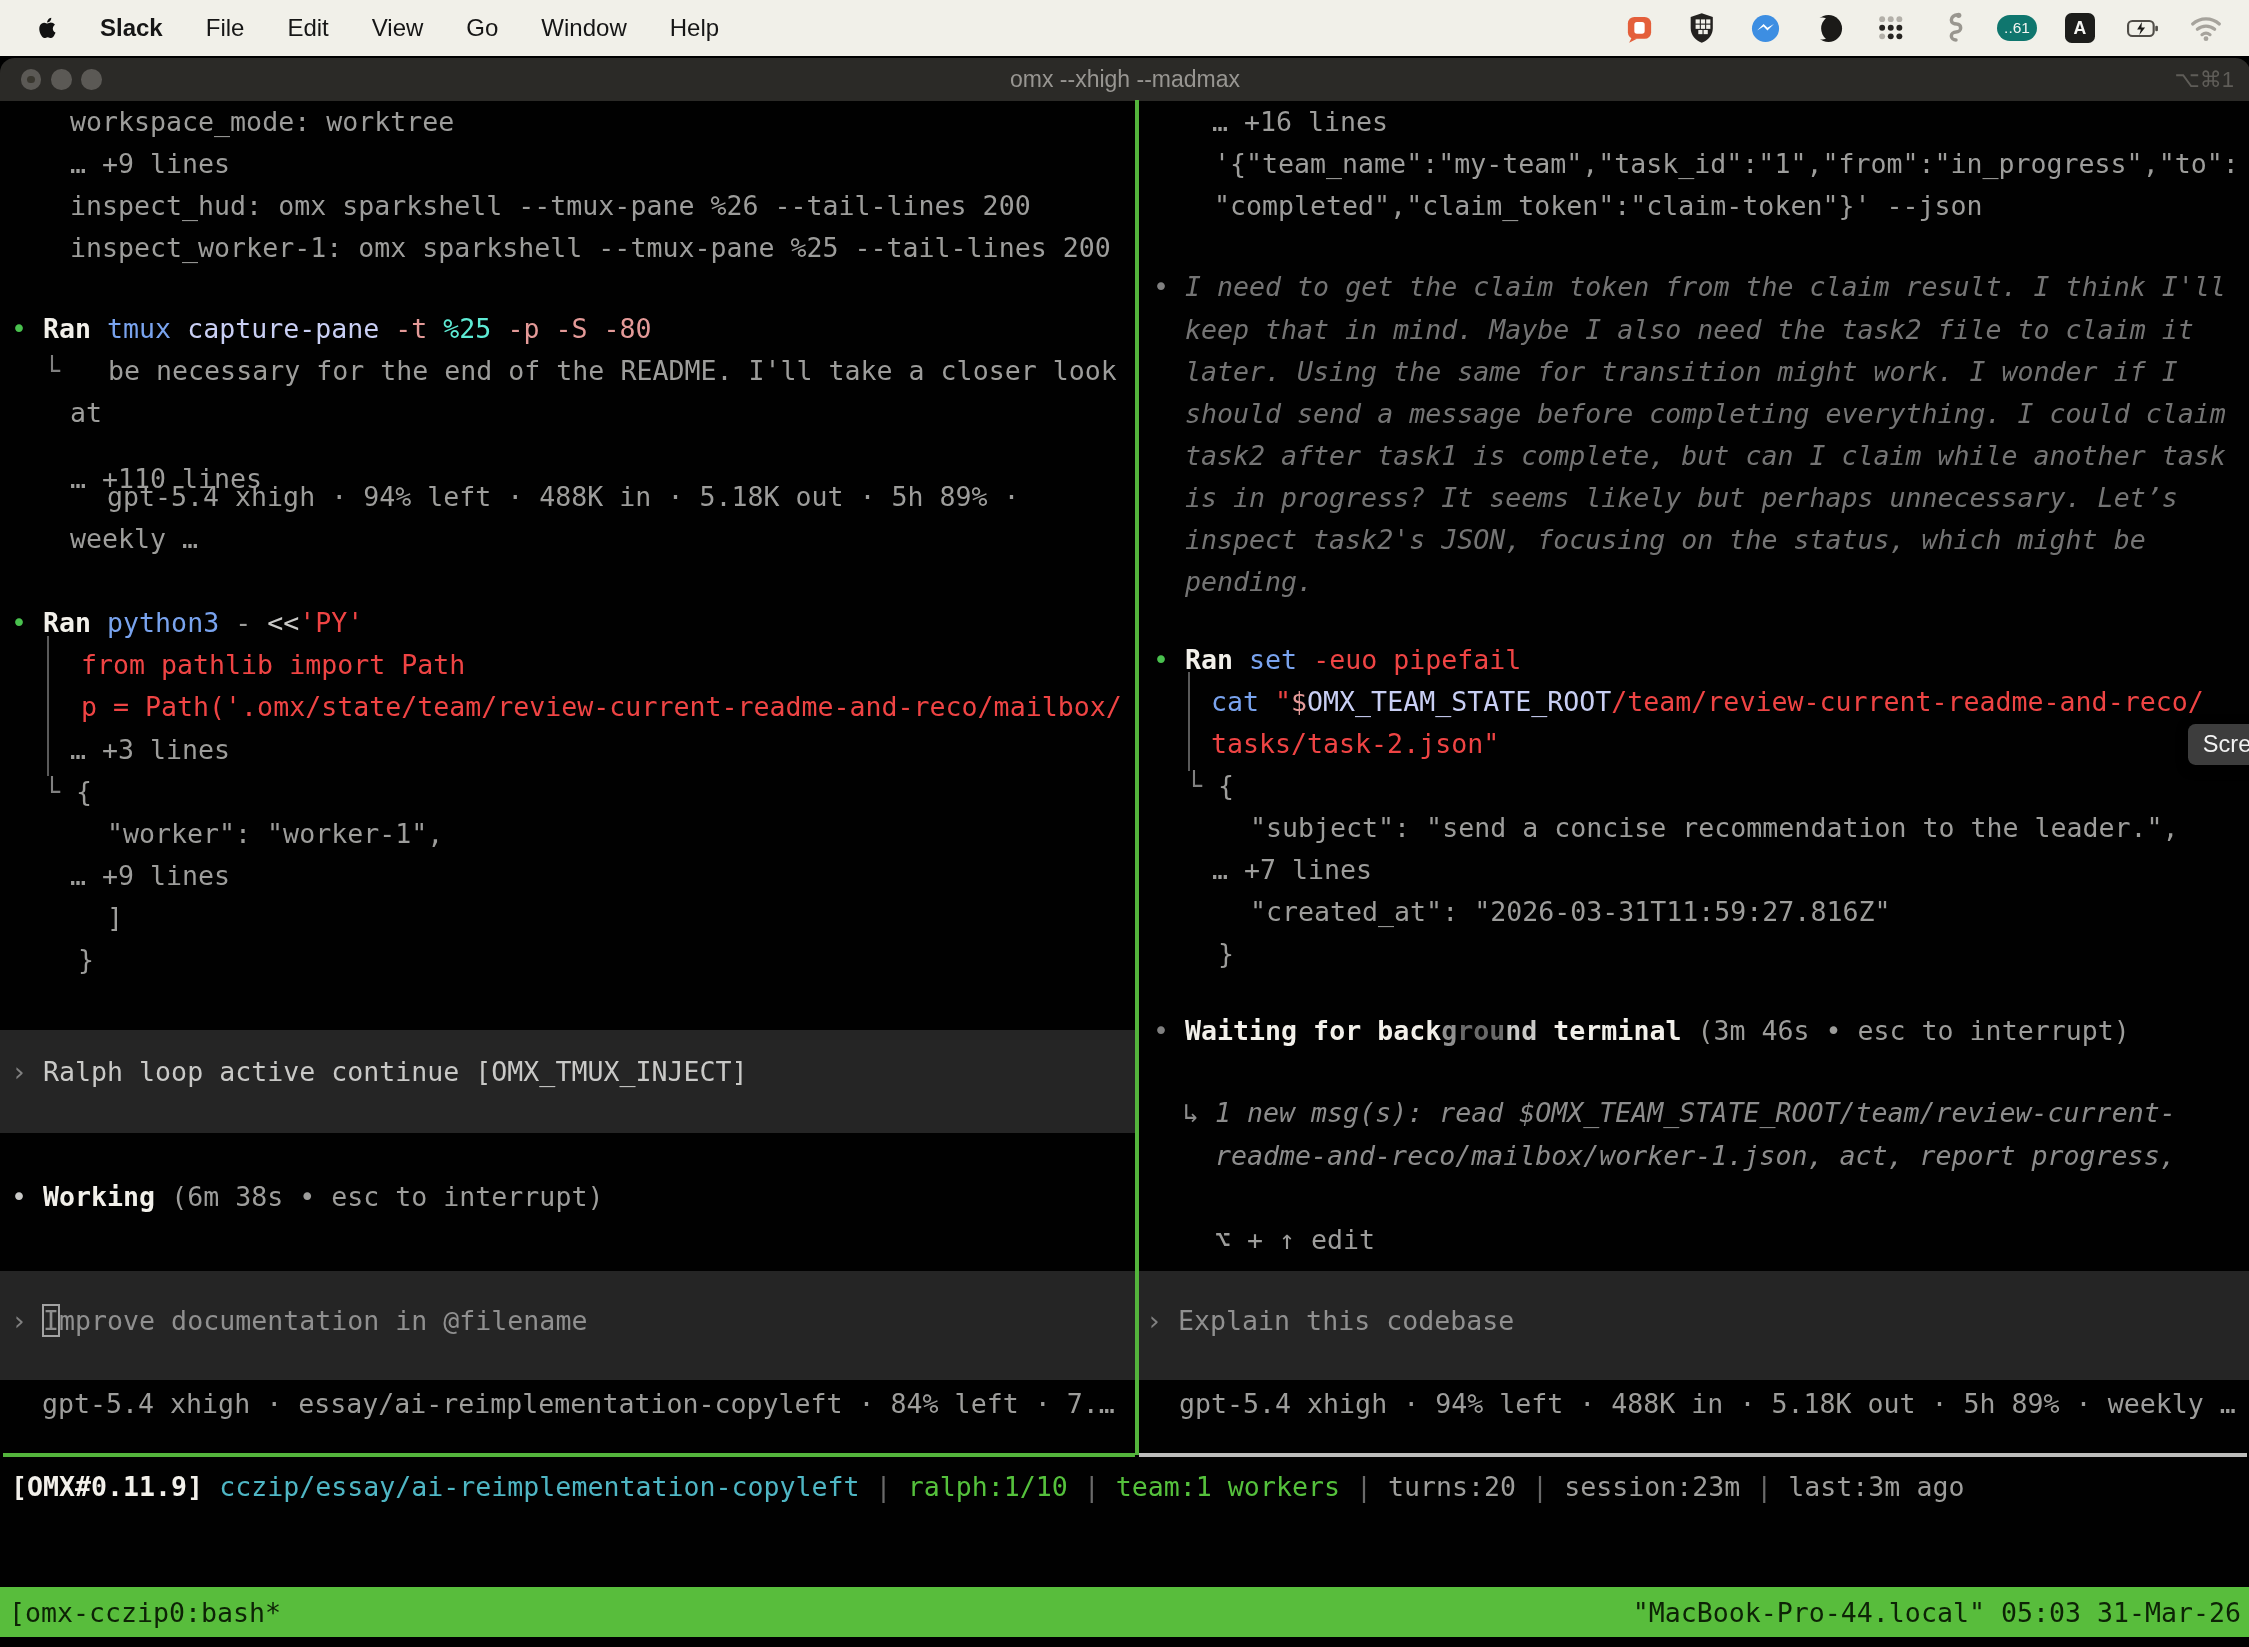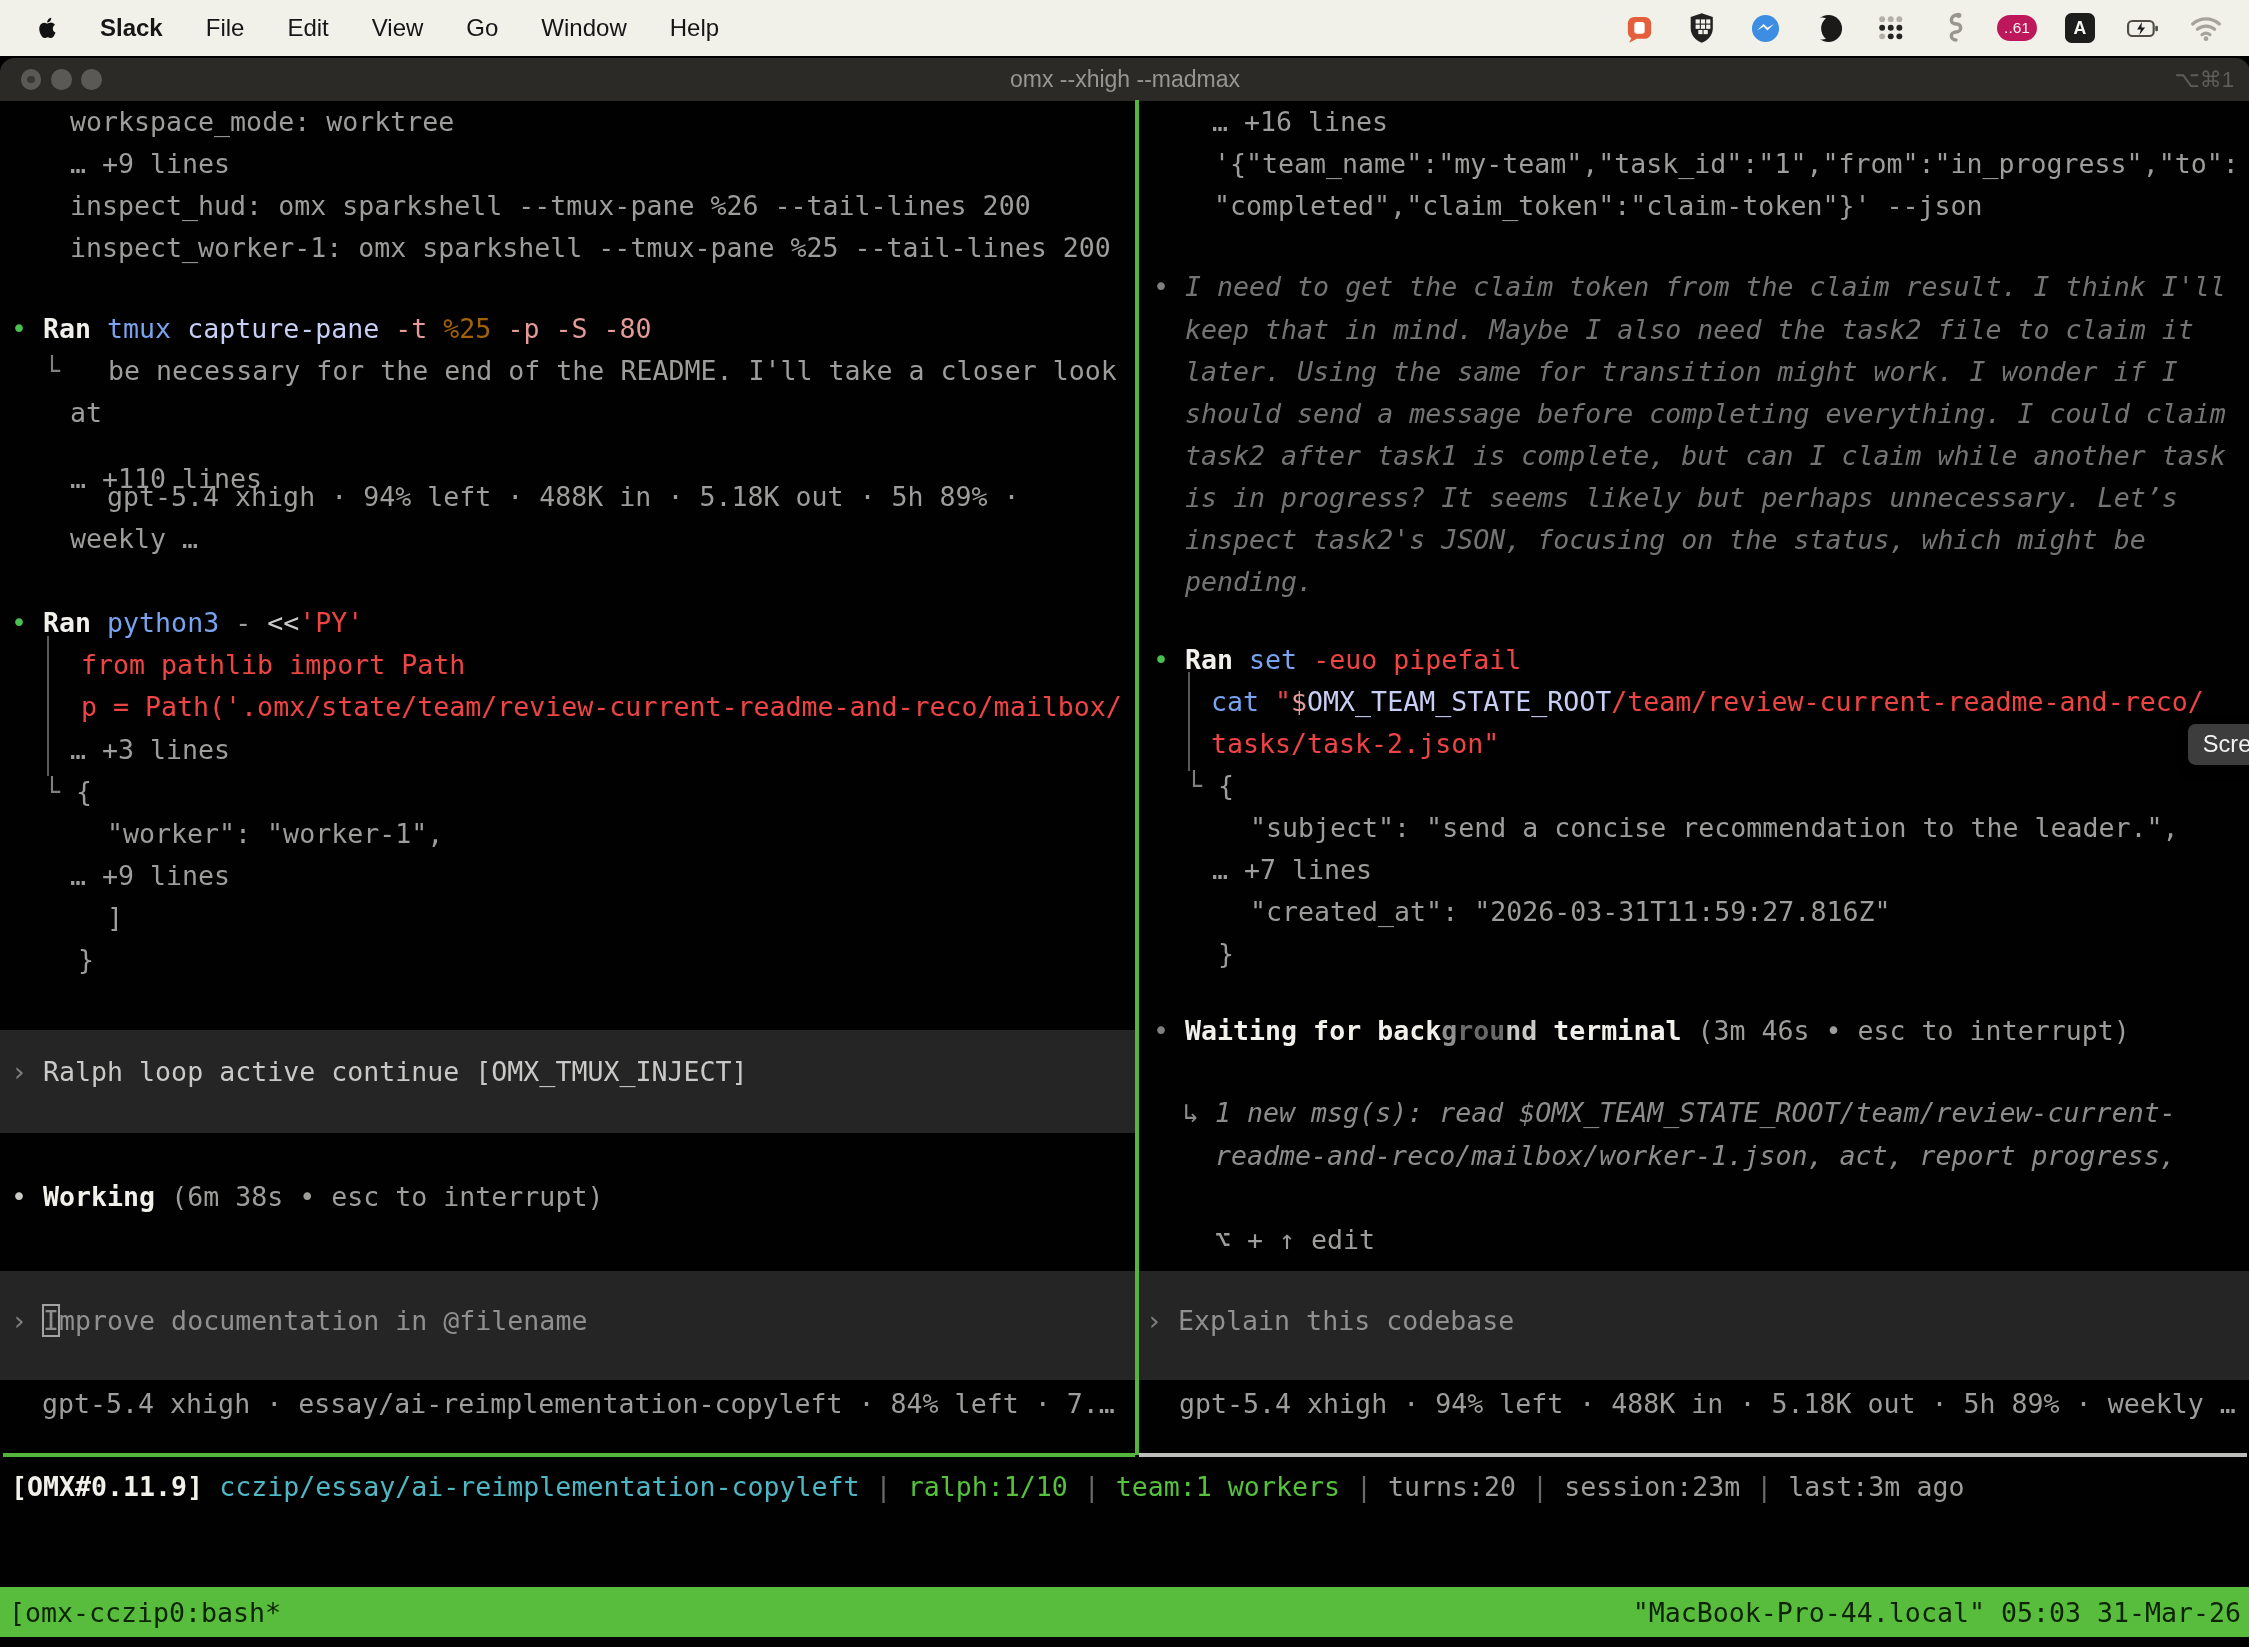--- a/index.html
+++ b/index.html
@@ -8,21 +8,21 @@
 
   
   .menubar{position:absolute;top:0;left:0;width:2250px;height:56px;background:#f1f0e9;
     display:flex;align-items:center;font-family:"Liberation Sans",sans-serif;
     font-size:24px;color:#161616;z-index:20;}
   .apple{margin-left:35px;width:25px;height:29.5px;flex:0 0 auto;}
   .mi{margin-left:43px;}
   .mi.app{font-weight:700;margin-left:40px;}
   .statusicons{margin-left:auto;display:flex;align-items:center;gap:31px;margin-right:28px;}
   .sic{width:32px;height:32px;display:flex;align-items:center;justify-content:center;}
-  .badge{background:#be185d;color:#f5f5f2;border-radius:16px;font-size:15.5px;
+  .badge{background:#0f766e;color:#f5f5f2;border-radius:16px;font-size:15.5px;
     padding:5.2px 7.4px;line-height:1;font-family:"Liberation Sans",sans-serif;}
   .abadge{background:#1d1d1b;color:#f5f5f2;border-radius:6.6px;font-size:17.7px;font-weight:700;
     width:29.5px;height:29.5px;display:flex;align-items:center;justify-content:center;
     font-family:"Liberation Sans",sans-serif;}
 
   
   .window{position:absolute;top:58px;left:0;width:2250px;bottom:0;background:#010101;
     border-radius:14.8px 14.8px 0 0;overflow:hidden;z-index:1;}
   .titlebar{height:43px;background:#2b2a27;position:relative;display:flex;
     align-items:center;justify-content:center;}
@@ -46,21 +46,21 @@
   #rpane{left:1139px;right:0;}
 
   
   .tlines{position:absolute;inset:0;z-index:3;padding-left:39px;}
   .tline{position:absolute;white-space:pre;line-height:42px;font-size:26.6px;height:42px;}
   .g{color:#9d9d9b}.lg{color:#c9c9c7}.dg{color:#808080}
   .b{color:#f2f0ea;font-weight:700}
   .it{color:#747474;font-style:italic}
   .it2{color:#8c8c8c;font-style:italic}
   .ph{color:#909090}
-  .blu{color:#79a3ee}.per{color:#c9cff4}.pnk{color:#e49a98}.org{color:#a16207}.grn{color:#ef4444}
+  .blu{color:#79a3ee}.per{color:#c9cff4}.pnk{color:#e49a98}.org{color:#5eead4}.grn{color:#ef4444}
   .bg{color:#49c14e}
   .sh1{color:#8e8e8e;font-weight:700}.sh2{color:#696969;font-weight:700}.sh3{color:#c9c9c7;font-weight:700}
   .cyn{color:#4fb6c4}.sg{color:#55c13c}.sep{color:#6a6a6a}
   .cursor{outline:2.2px solid #a3a3a3;outline-offset:-1.5px;color:#8f8f8f;}
 
   
   .vconn{position:absolute;width:2.2px;background:#5a5a5a;z-index:3;}
 
   
   .tooltip{position:absolute;left:2188px;top:724px;width:111px;height:41px;background:#3d3d3d;

